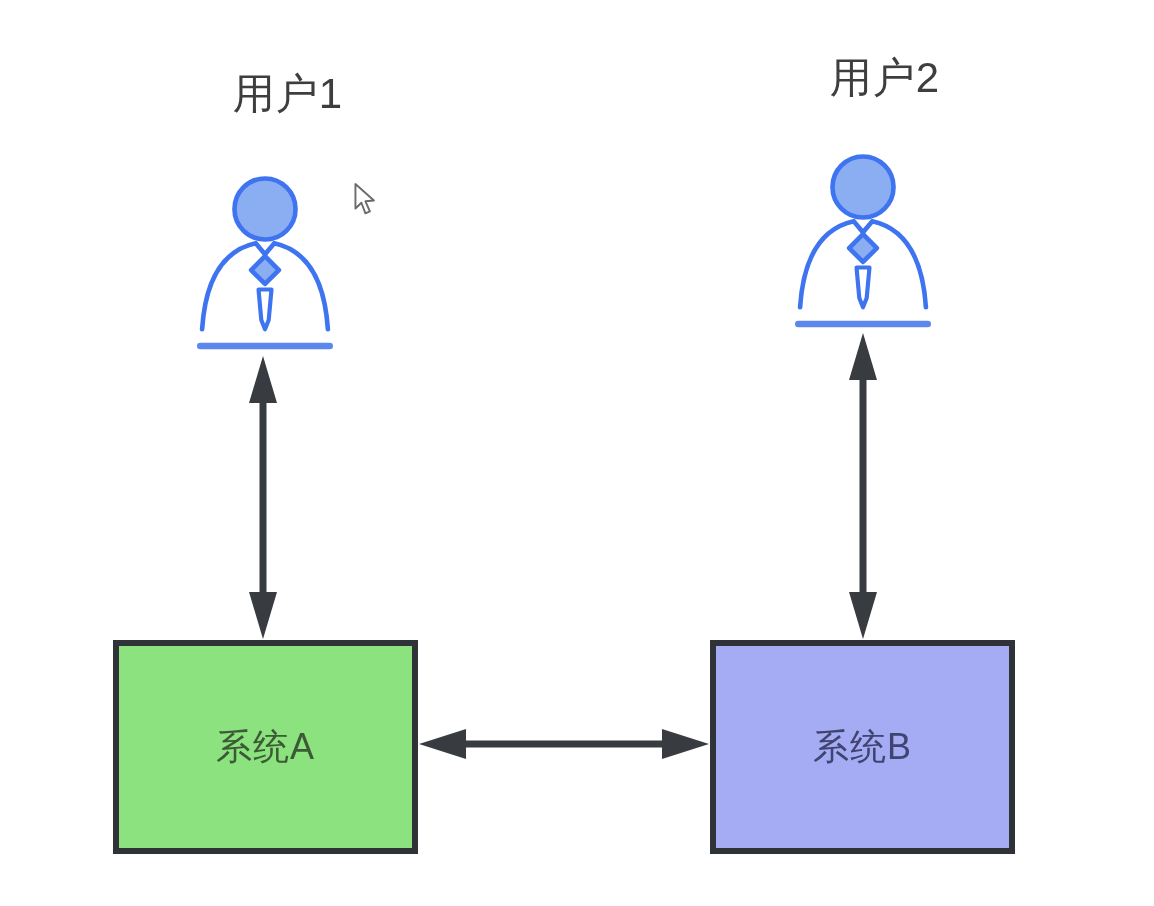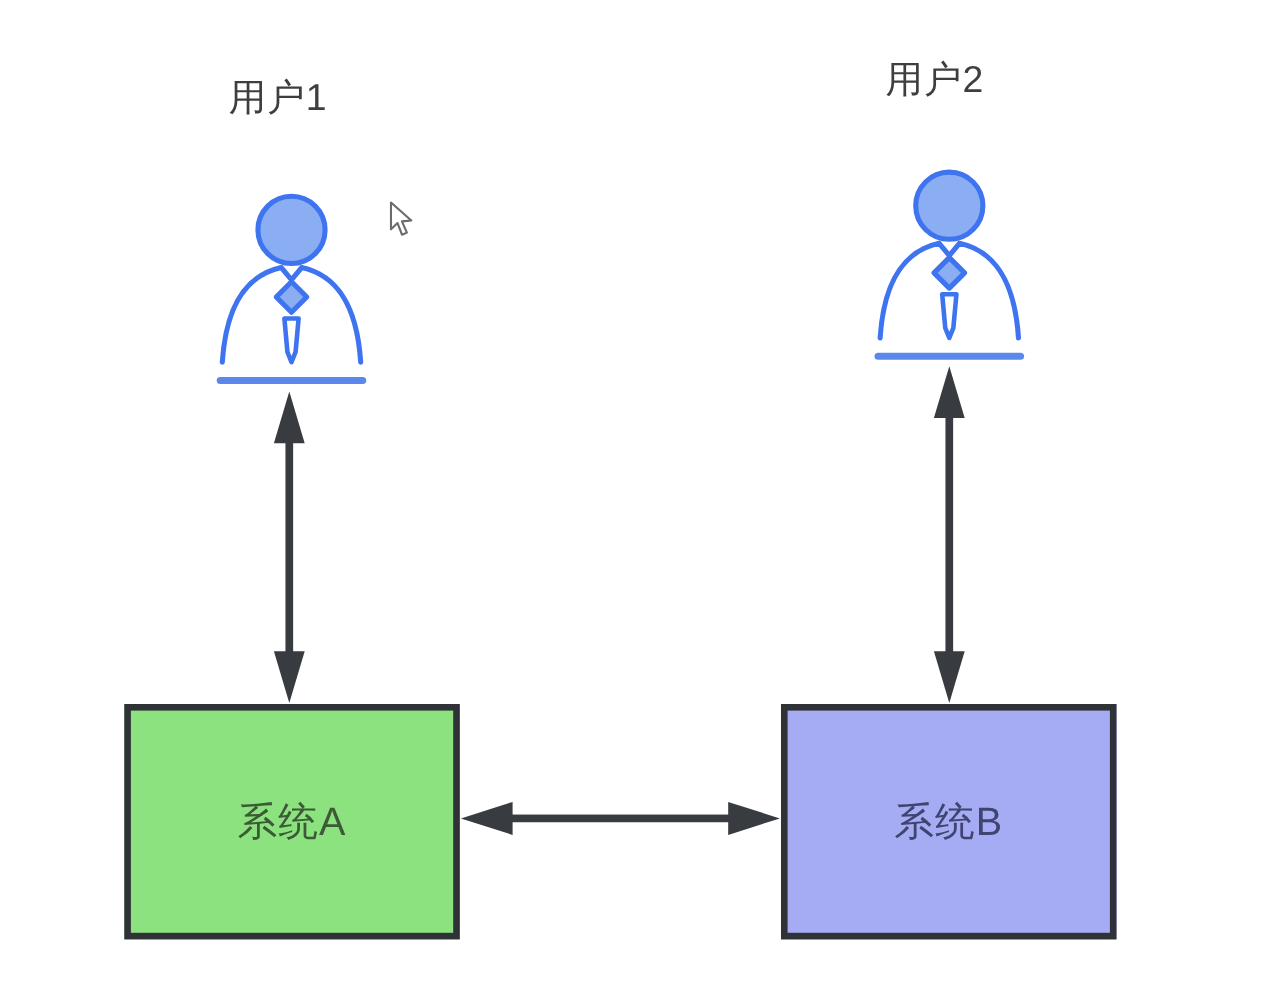--- a/index.html
+++ b/index.html
@@ -10,22 +10,22 @@
   .canvas {
     position: relative;
     width: 1154px;
     height: 906px;
     background: #ffffff;
     overflow: hidden;
   }
   .abs { position: absolute; }
   .user-label {
     width: 180px;
-    text-align: center;
-    font-size: 34px;
+    text-align: right;
+    font-size: 42px;
     color: #3e3e3e;
     letter-spacing: 1px;
   }
   .sysbox {
     box-sizing: border-box;
     width: 305px;
     height: 214px;
     border: 6px solid #2f3337;
     display: flex;
     align-items: center;

